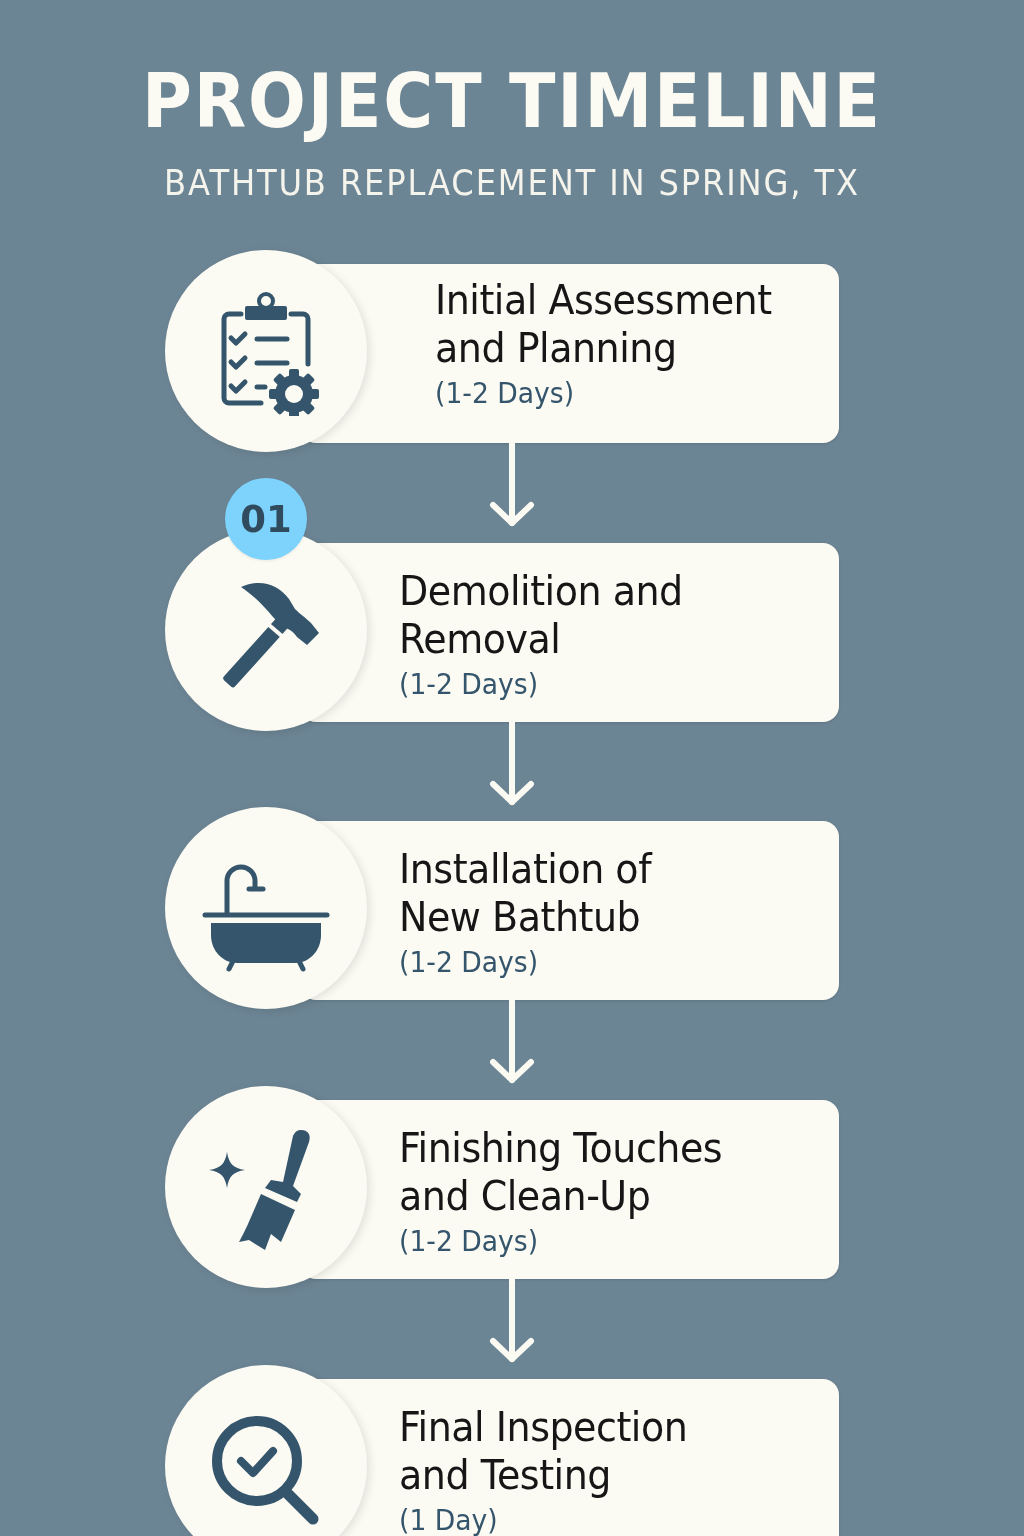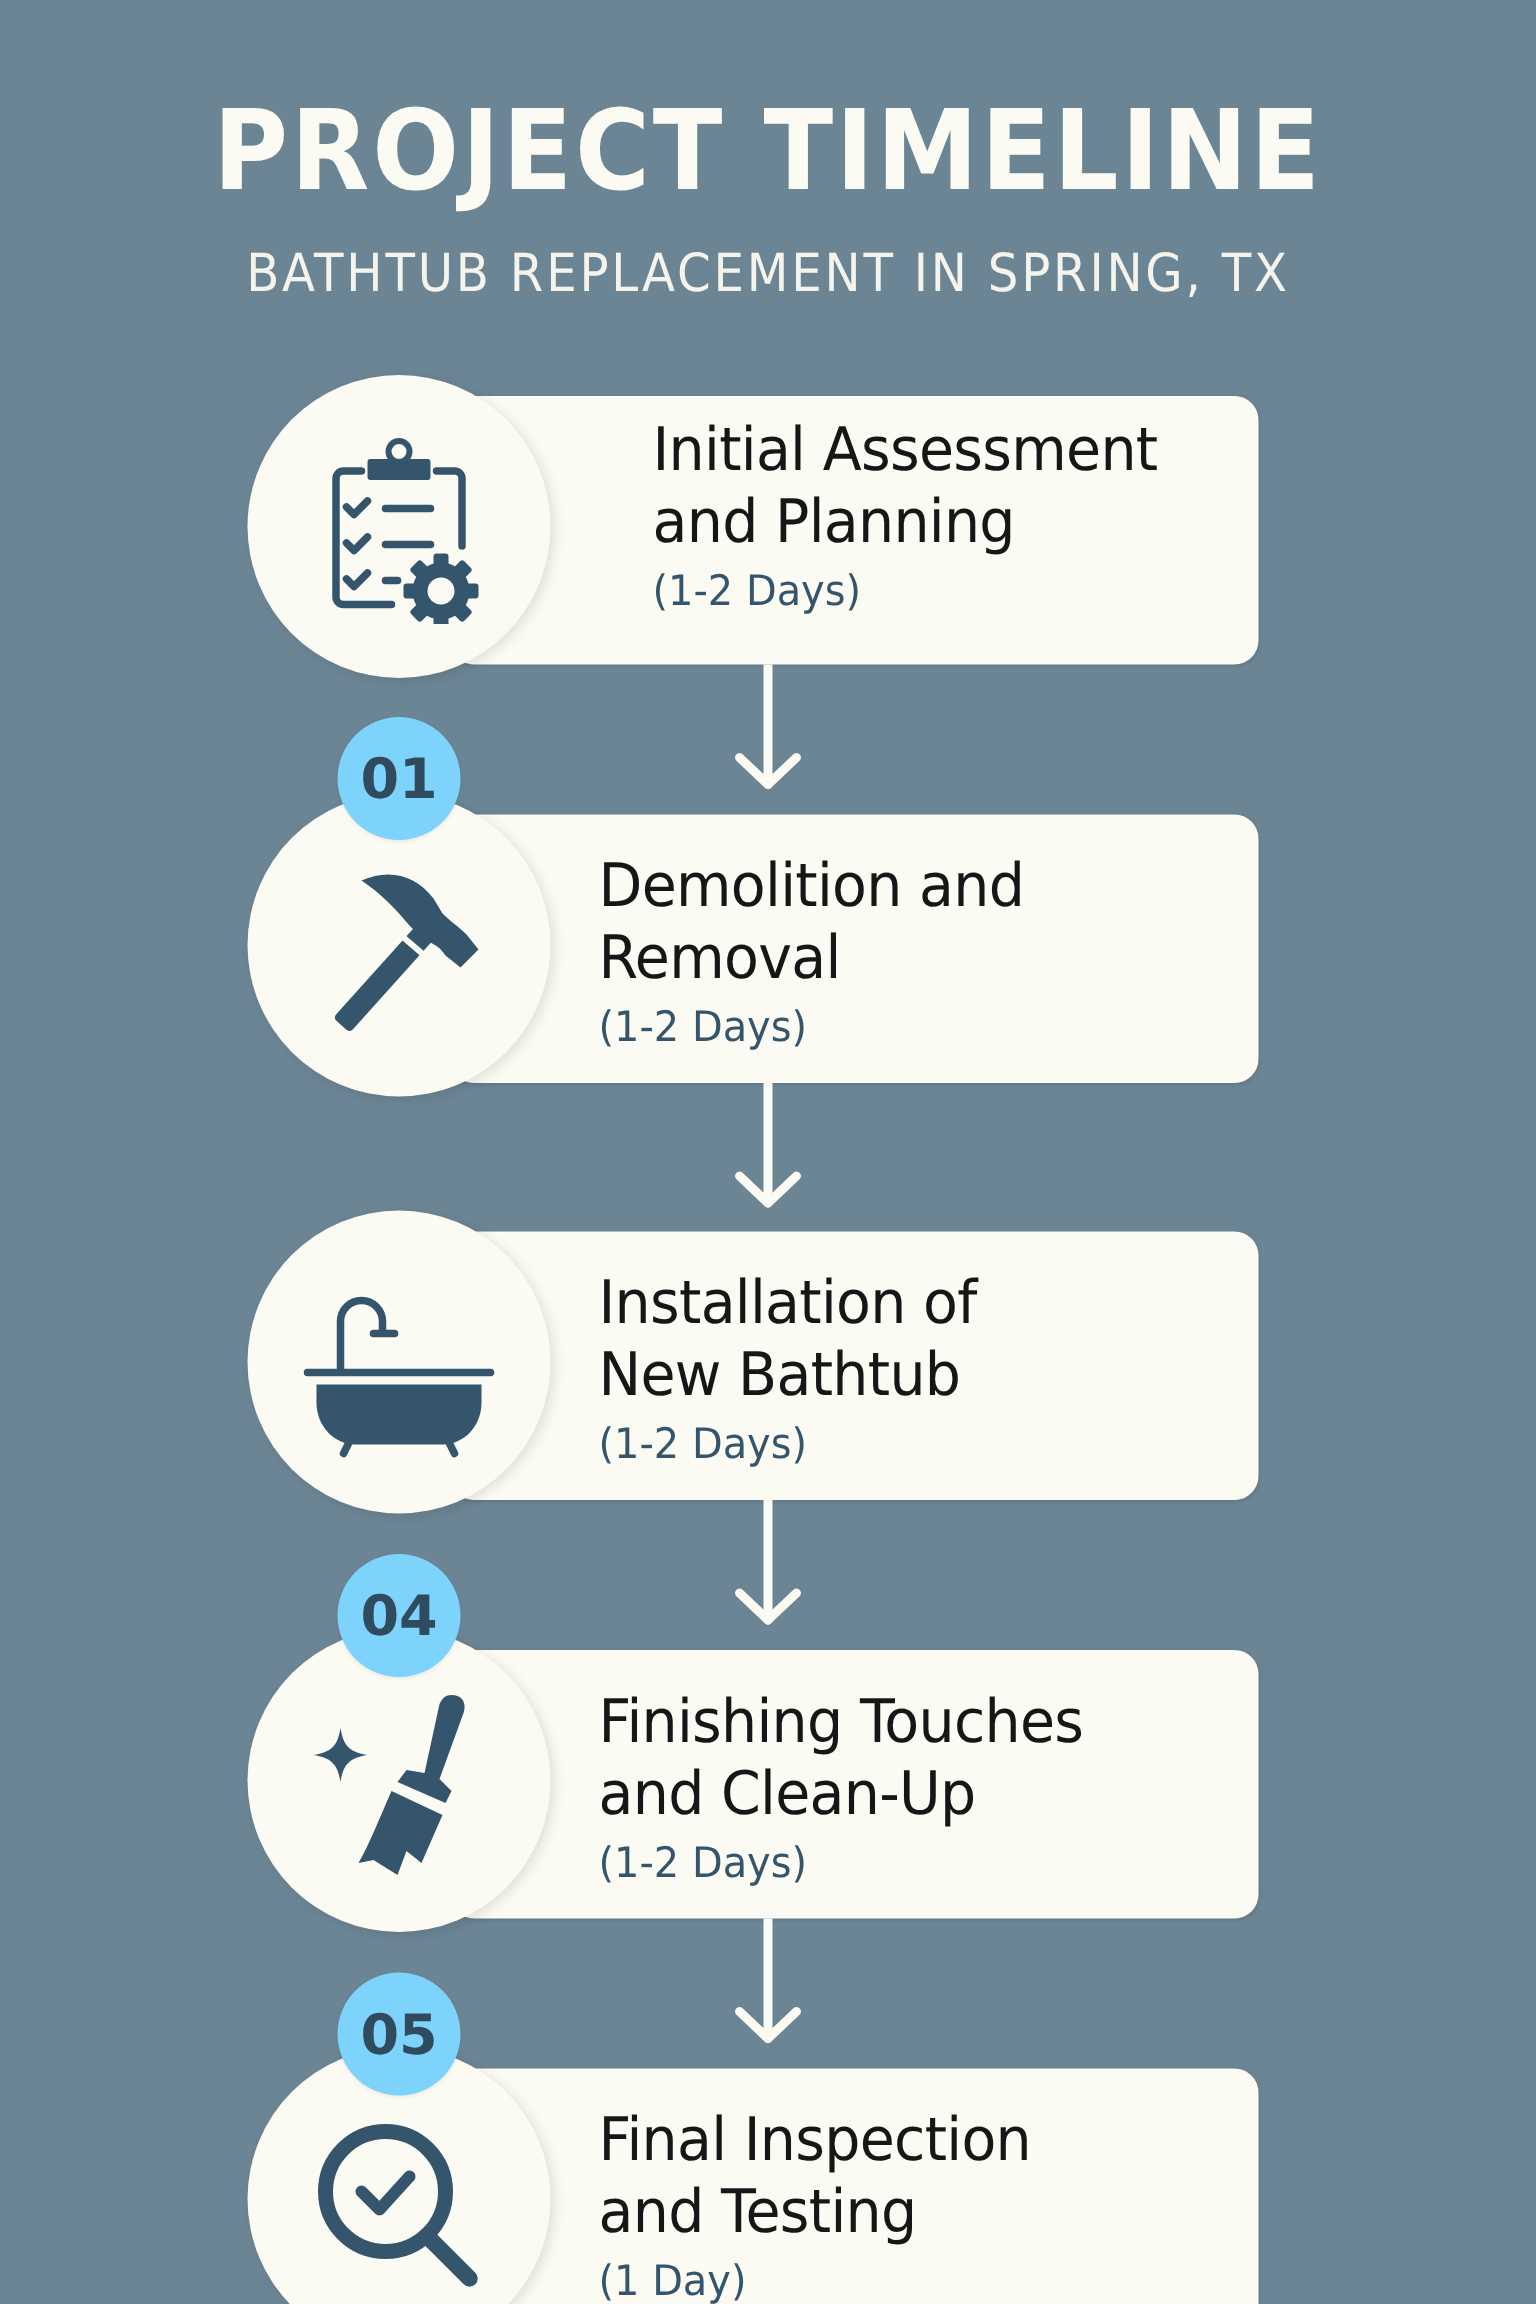--- a/index.html
+++ b/index.html
@@ -160,21 +160,20 @@
   <div class="card"></div>
   <div class="icon-circle">
     <svg viewBox="0 0 130 130">
       <g fill="#34556b">
         <path d="M26 30 C28 42 32 46 44 48 C32 50 28 54 26 66 C24 54 20 50 8 48 C20 46 24 42 26 30 Z"></path>
         <path d="M100 8 C108 8 110 14 108 20 L92 64 L100 72 L96 80 L64 66 L70 58 L82 60 L92 14 C94 10 96 8 100 8 Z"></path>
         <path d="M60 72 L94 88 L80 120 L70 112 L64 128 L48 118 L38 120 C46 106 52 90 60 72 Z"></path>
       </g>
     </svg>
   </div>
-  <div class="badge" style="top:-50px;">04</div>
   <div class="text" style="top:38px;">
     <div class="step-title">Finishing Touches</div>
     <div class="step-title">and Clean-Up</div>
     <div class="duration">(1-2 Days)</div>
   </div>
   <svg class="arrow" viewBox="0 0 48 90">
     <g fill="none" stroke="#fbfaf3" stroke-width="6" stroke-linecap="round" stroke-linejoin="round">
       <path d="M24 0 V80"></path>
         <path d="M5 62 L24 80 L43 62"></path>
     </g>
@@ -185,19 +184,18 @@
   <div class="card"></div>
   <div class="icon-circle">
     <svg viewBox="0 0 130 130">
       <g fill="none" stroke="#34556b" stroke-linecap="round" stroke-linejoin="round">
         <circle cx="56" cy="60" r="40" stroke-width="10"></circle>
         <path d="M84 90 L112 118" stroke-width="11"></path>
         <path d="M40 60 L52 72 L72 50" stroke-width="8"></path>
       </g>
     </svg>
   </div>
-  <div class="badge" style="top:-50px;">05</div>
   <div class="text" style="top:38px;">
     <div class="step-title">Final Inspection</div>
     <div class="step-title">and Testing</div>
     <div class="duration">(1 Day)</div>
   </div>
 </div>
 
 </body></html>

